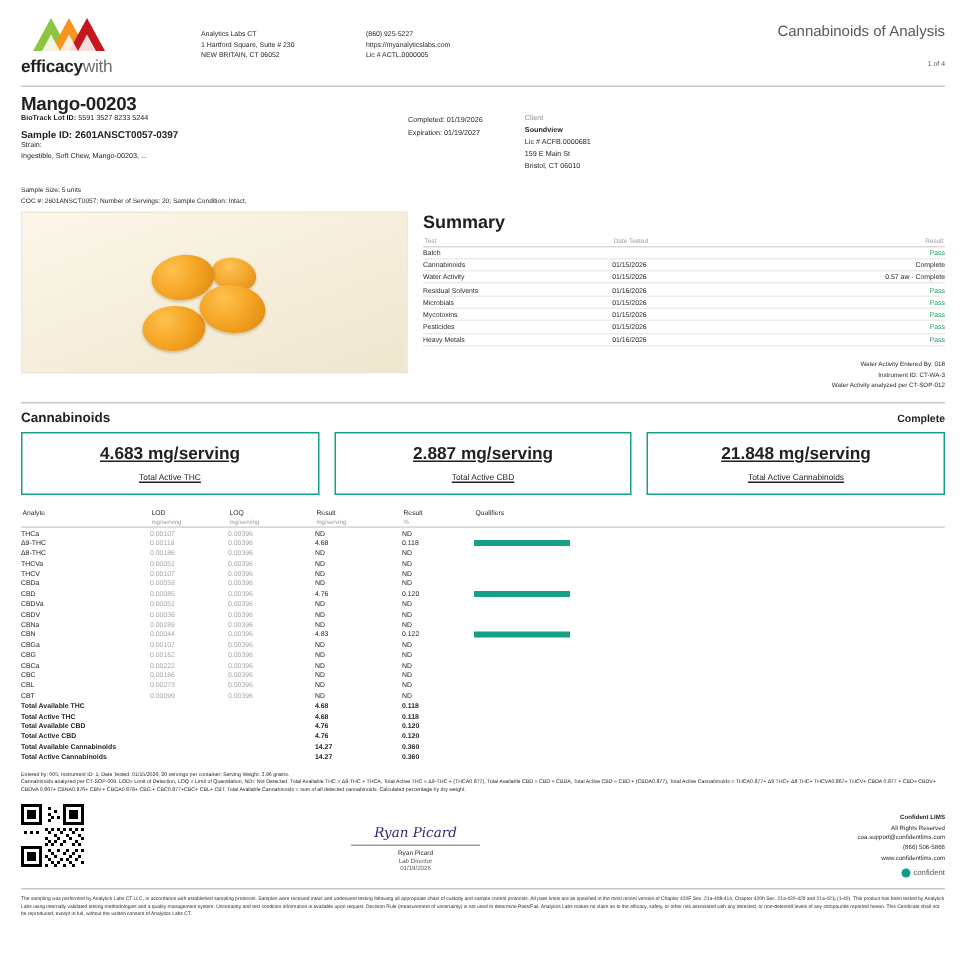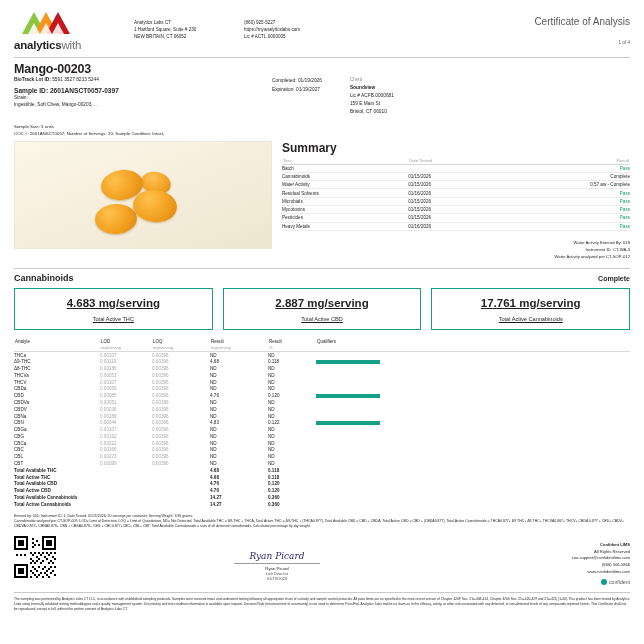--- a/index.html
+++ b/index.html
@@ -127,37 +127,37 @@
       <div class="logo-mark">
         <svg width="74" height="26" viewBox="0 0 74 26">
           <polygon points="8,24 20,2 32,24" fill="#8cc63f"></polygon>
           <polygon points="20,24 32,2 44,24" fill="#f7941e"></polygon>
           <polygon points="32,24 44,2 56,24" fill="#c4161c"></polygon>
           <polygon points="14,24 20,13 26,24" fill="#ffffff" opacity="0.85"></polygon>
           <polygon points="26,24 32,13 38,24" fill="#ffffff" opacity="0.85"></polygon>
           <polygon points="38,24 44,13 50,24" fill="#ffffff" opacity="0.85"></polygon>
         </svg>
       </div>
-      <div class="logo-text"><span>analytics</span><span class="lt-light">with</span></div>
+      <div class="logo-text"><span>efficacy</span><span class="lt-light">with</span></div>
     </div>
 
     <div class="hdr-addr hdr-col2">
       <div>Analytics Labs CT</div>
       <div>1 Hartford Square, Suite # 230</div>
       <div>NEW BRITAIN, CT 06052</div>
     </div>
 
     <div class="hdr-addr hdr-col3">
       <div>(860) 925-5227</div>
       <div>https://myanalyticslabs.com</div>
       <div>Lic # ACTL.0000005</div>
     </div>
 
     <div class="hdr-right">
-      <div class="coa-title">Certificate of Analysis</div>
+      <div class="coa-title">Cannabinoids of Analysis</div>
       <div class="coa-page">1 of 4</div>
     </div>
   </div>
 
   <div class="hdr-rule"></div>
 
   <div class="samp-block">
     <div class="samp-left">
       <div class="samp-title">Mango-00203</div>
       <div class="kv">
@@ -281,21 +281,21 @@
   <div class="boxes" id="potency-boxes">
       <div class="box">
         <div class="val">4.683 mg/serving</div>
         <div class="lbl">Total Active THC</div>
       </div>
       <div class="box">
         <div class="val">2.887 mg/serving</div>
         <div class="lbl">Total Active CBD</div>
       </div>
       <div class="box">
-        <div class="val">17.761 mg/serving</div>
+        <div class="val">21.848 mg/serving</div>
         <div class="lbl">Total Active Cannabinoids</div>
       </div>
     </div>
 
   <div class="an-wrap">
     <table class="an">
       <thead>
         <tr>
           <th class="c-analyte">Analyte</th>
           <th class="c-lod">LOD</th>

